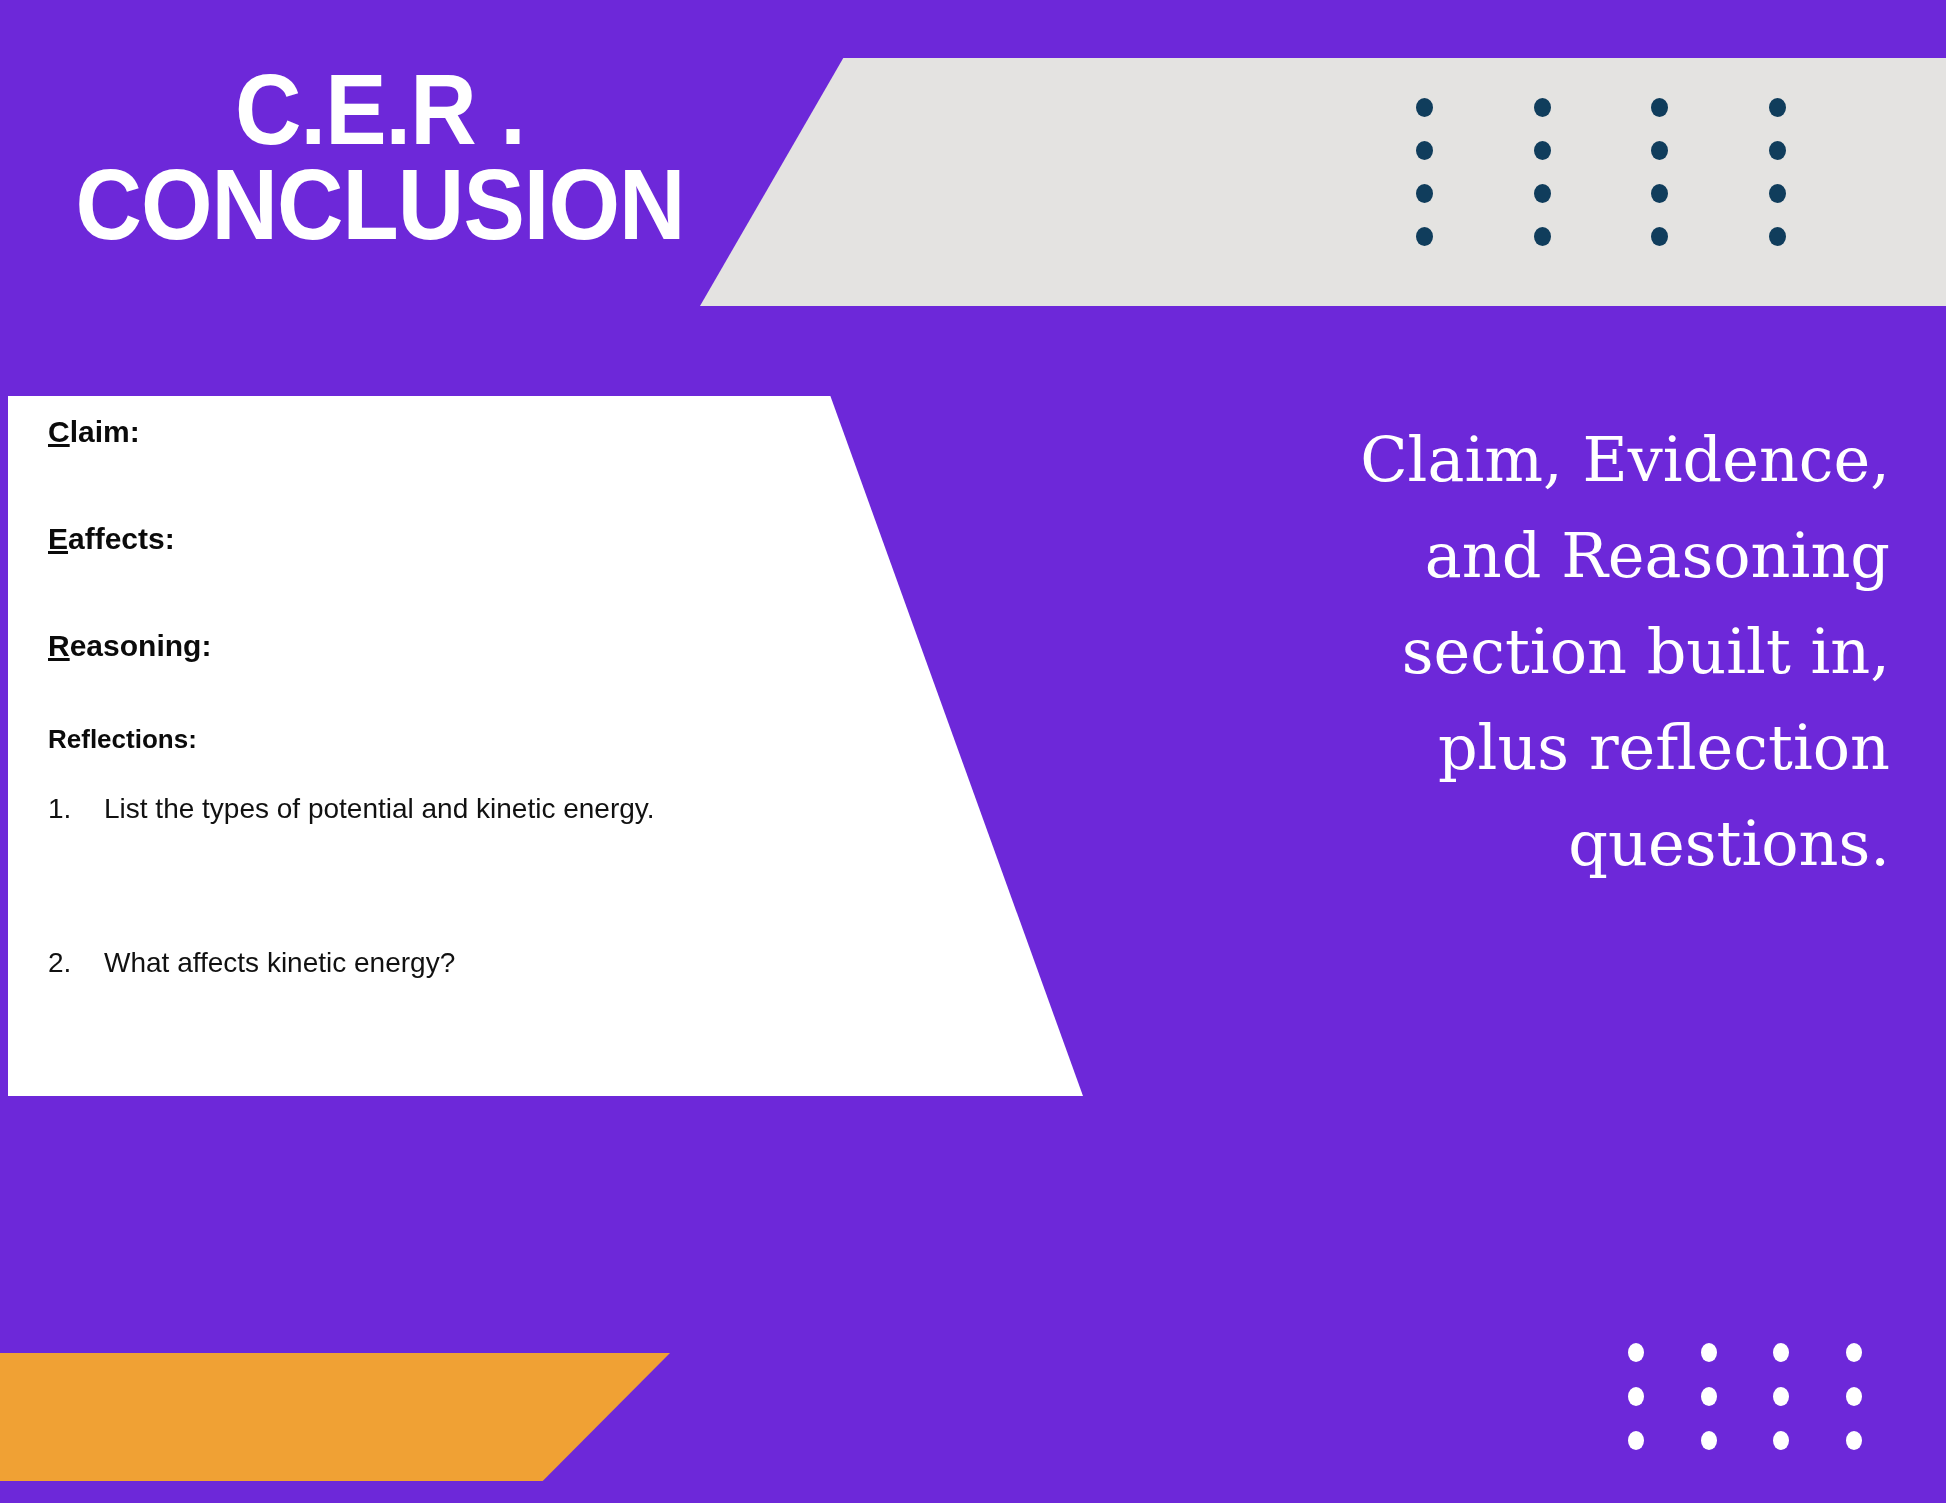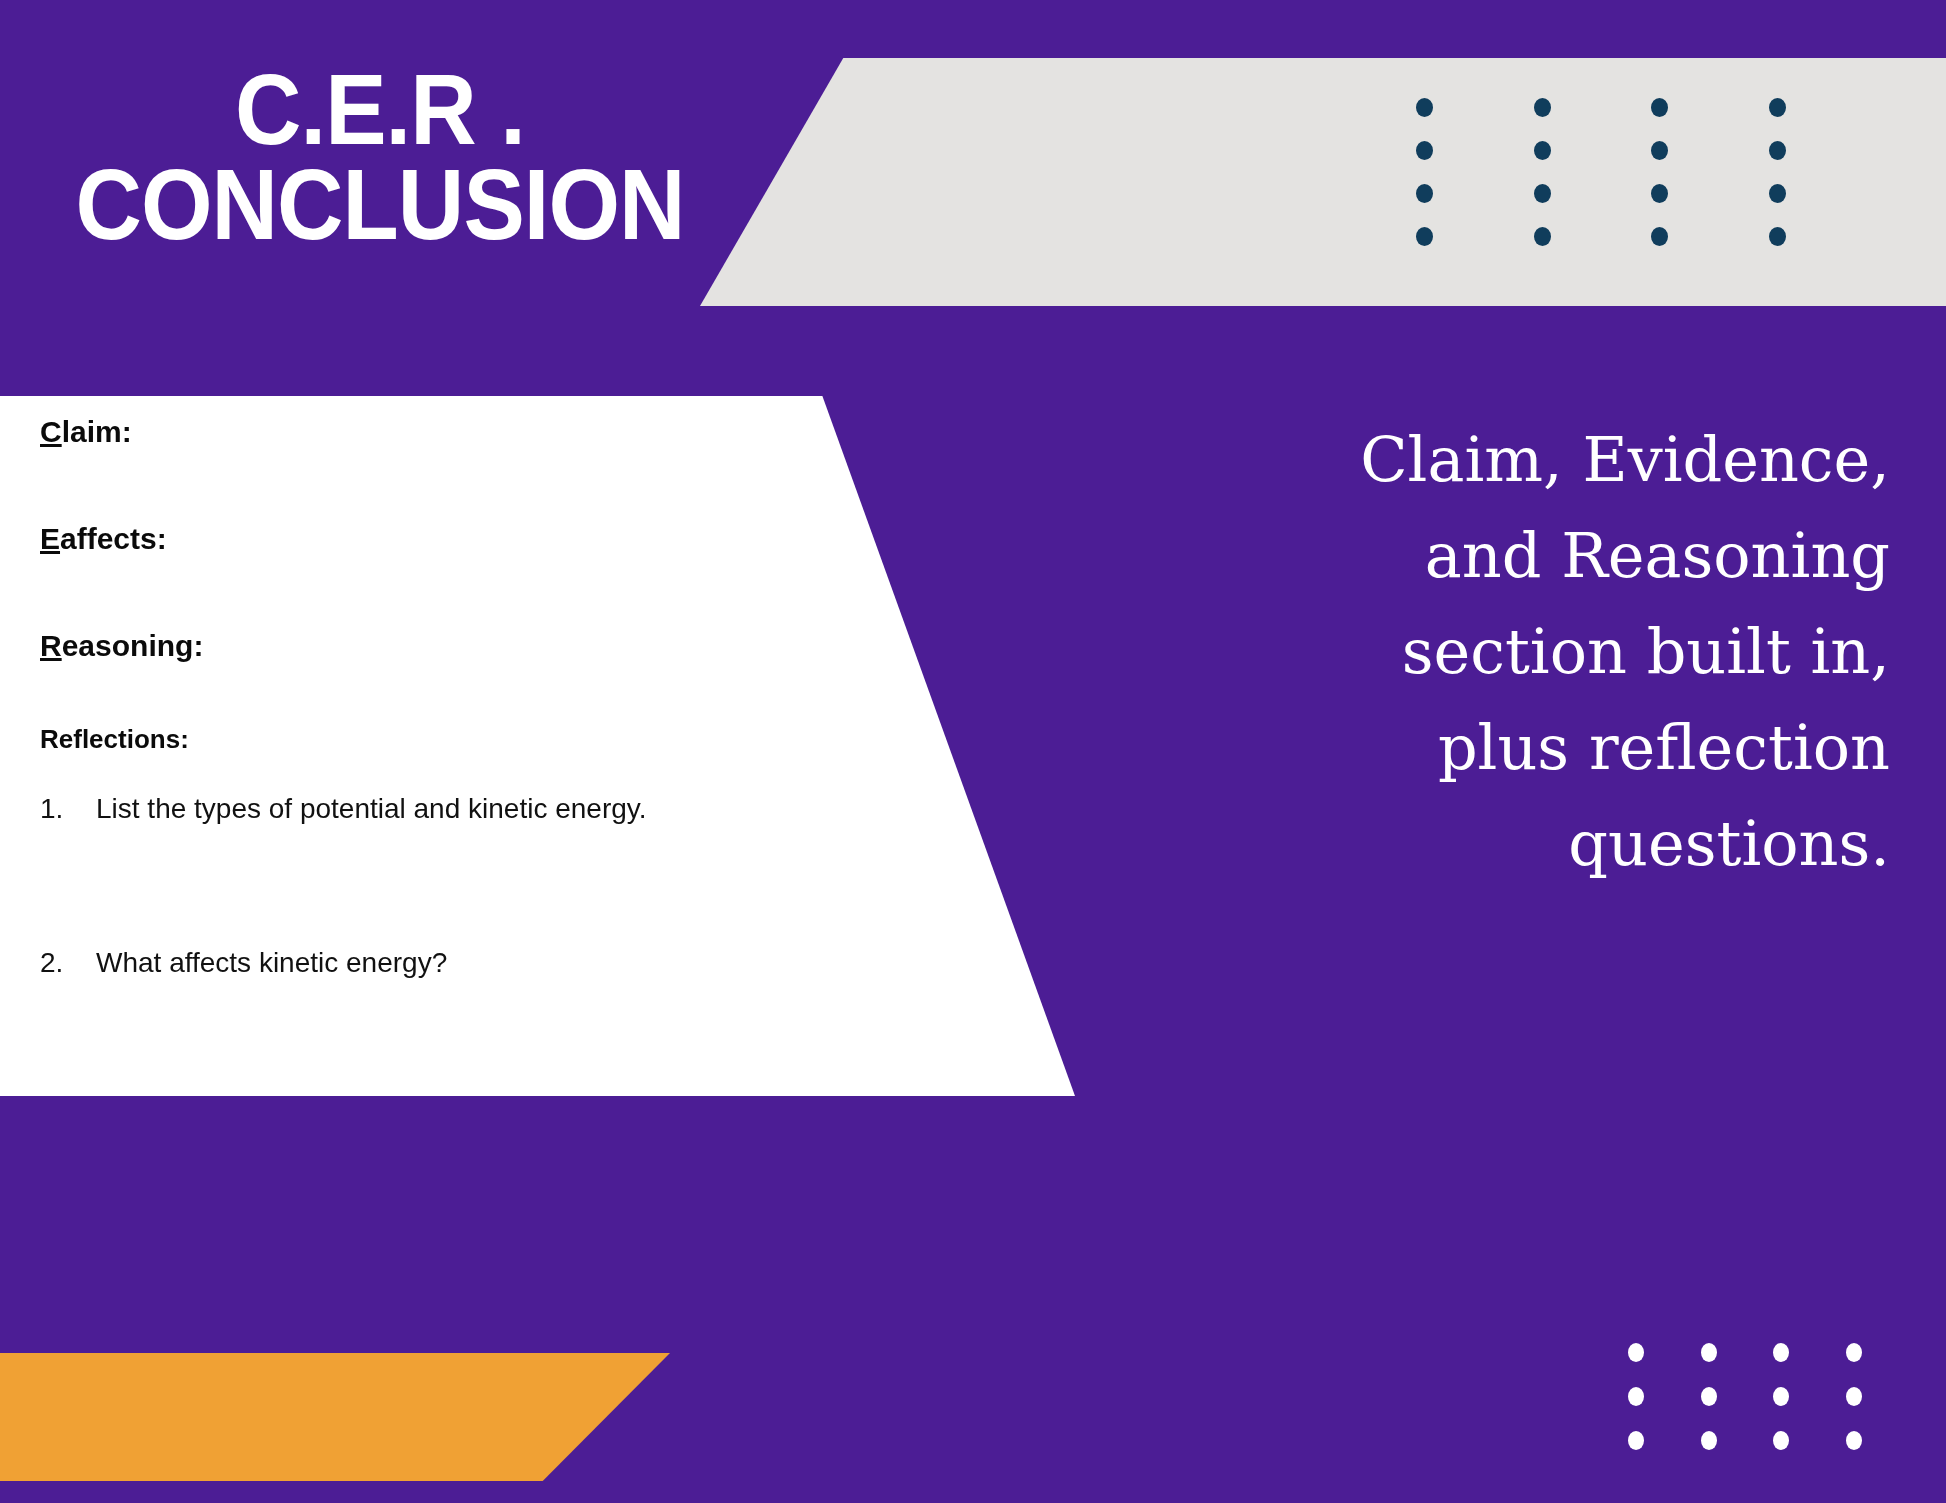--- a/index.html
+++ b/index.html
@@ -10,21 +10,21 @@
     width: 1946px;
     height: 1503px;
     background: #0f3d5c;
     font-family: "Liberation Sans", sans-serif;
     overflow: hidden;
   }
   #slide {
     position: relative;
     width: 1946px;
     height: 1503px;
-    background: #4c1d95;
+    background: #6d28d9;
     overflow: hidden;
   }
 
   
   .grey-banner {
     position: absolute;
     left: 700px;
     top: 58px;
     width: 1246px;
     height: 248px;
@@ -87,21 +87,21 @@
     letter-spacing: -1px;
     transform: scaleX(0.92);
     transform-origin: center top;
   }
   .headline .l1 { display: block; }
   .headline .l2 { display: block; }
 
   
   .white-panel {
     position: absolute;
-    left: 0px;
+    left: 8px;
     top: 396px;
     width: 1075px;
     height: 700px;
     background: #ffffff;
     clip-path: polygon(0% 0%, 76.5% 0%, 100% 100%, 0% 100%);
   }
   .panel-inner {
     position: absolute;
     left: 40px;
     top: 18px;

